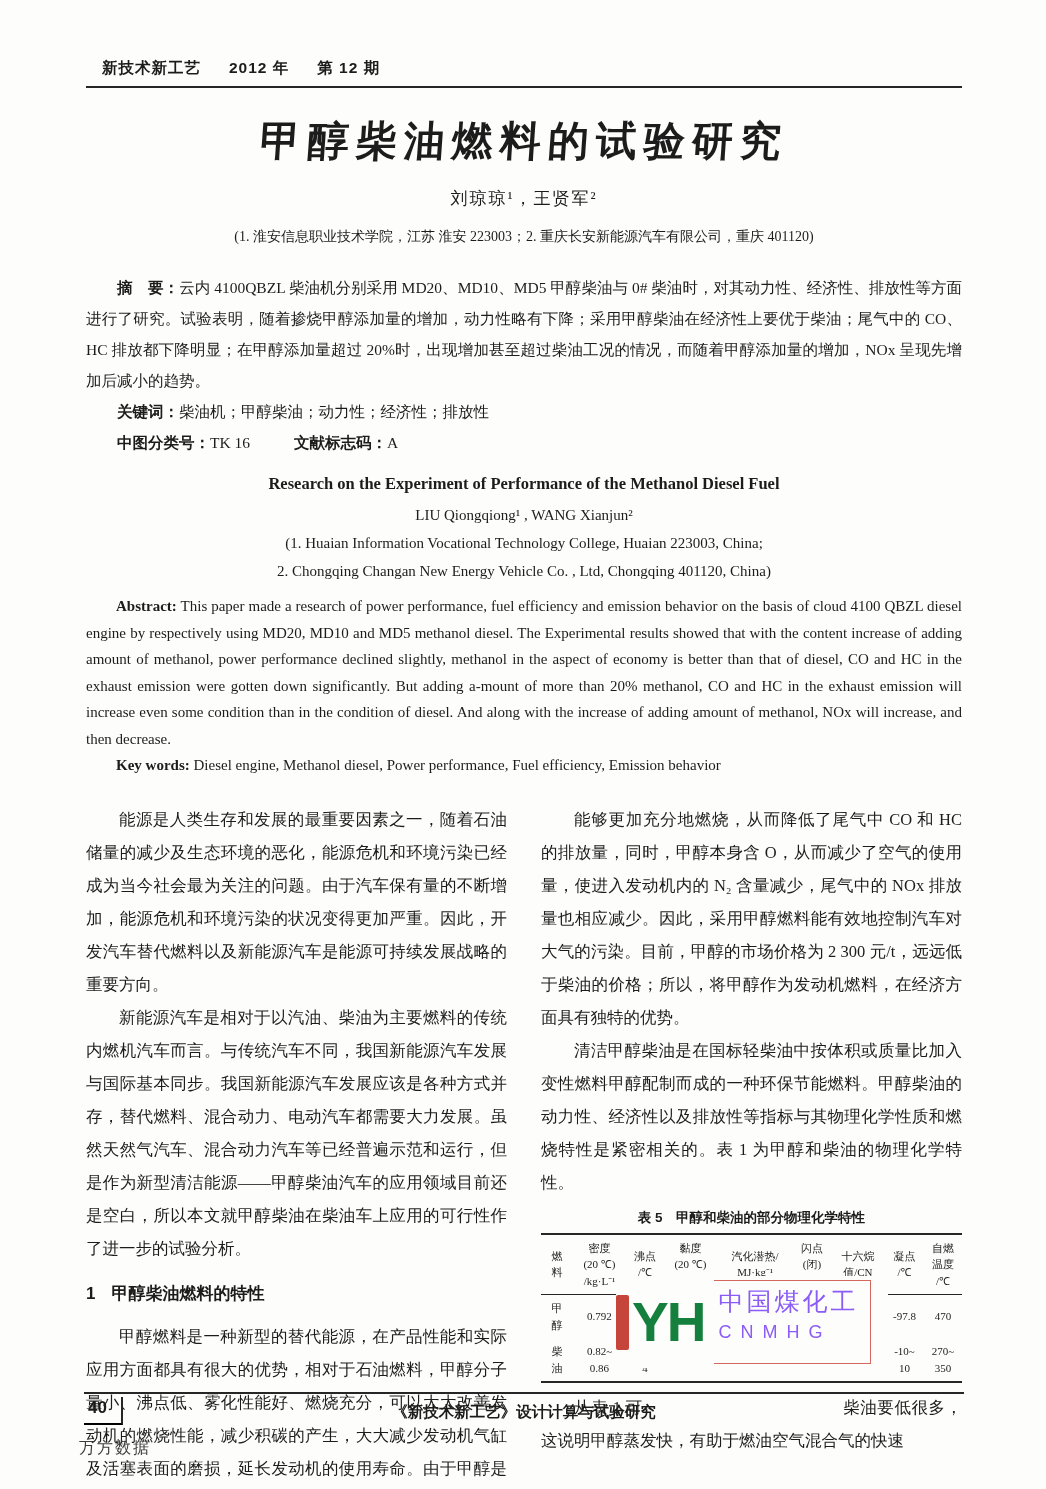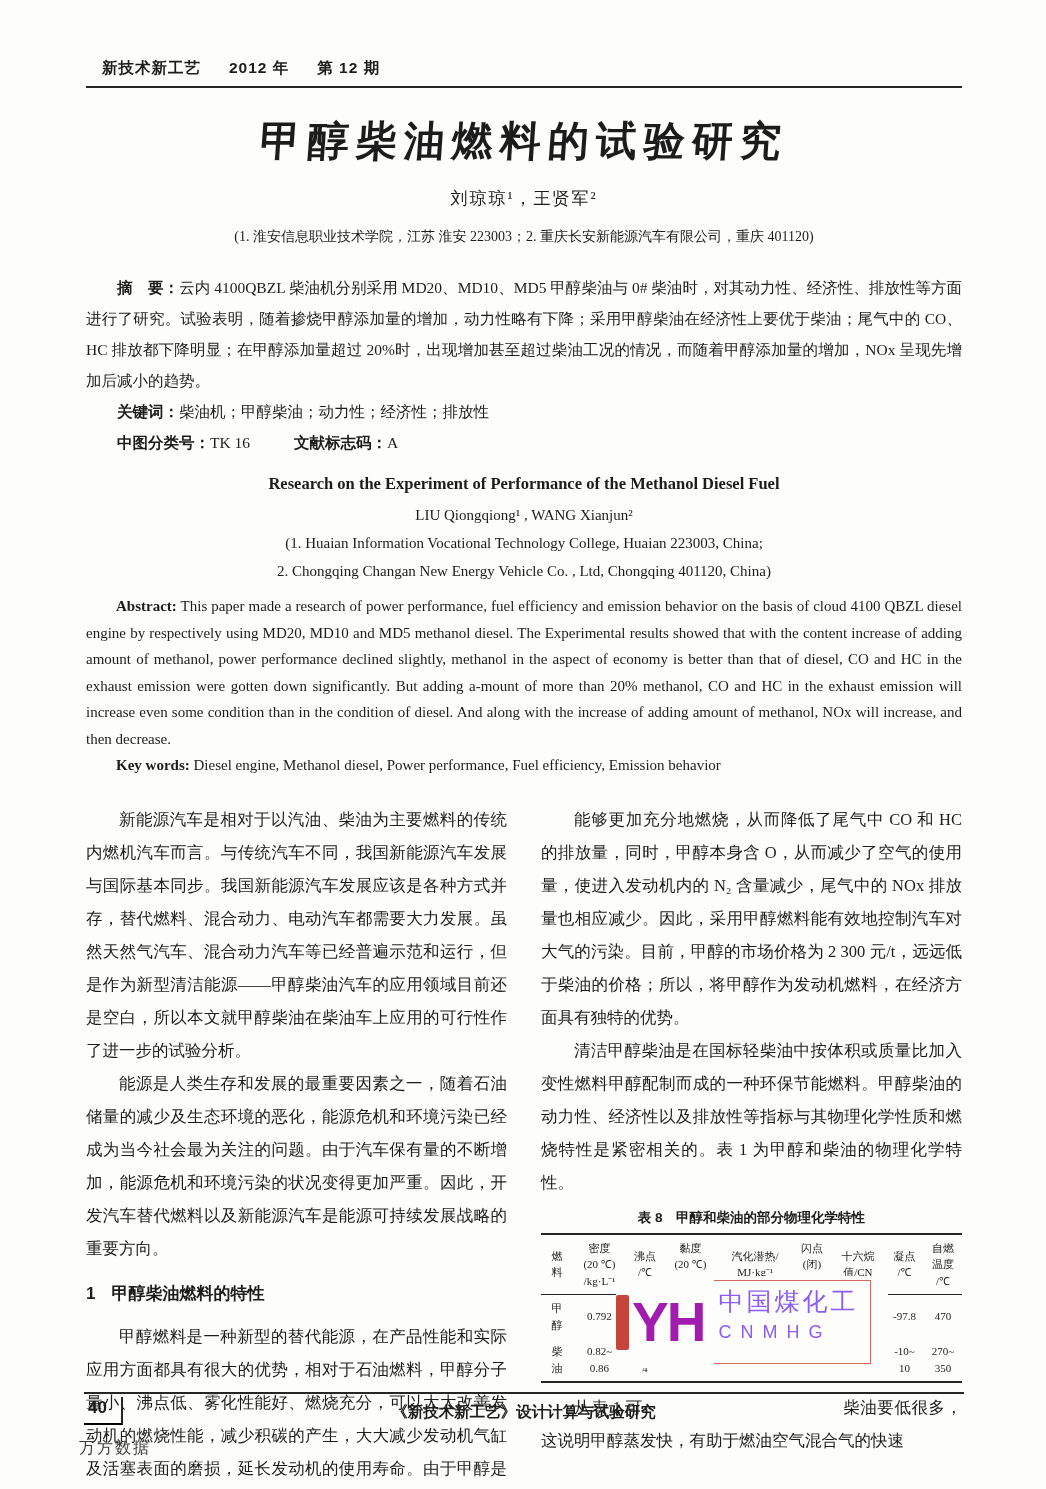--- a/index.html
+++ b/index.html
@@ -99,21 +99,21 @@
     align-items: center;
     gap: 10px;
   }
   .wm-logo { display: flex; align-items: center; }
   .wm-bar { display: inline-block; width: 13px; height: 55px; background: #c6453a; border-radius: 2px; margin-right: 3px; }
   .wm-letters {
     font-family: "Liberation Sans", sans-serif;
     font-weight: bold;
     font-size: 55px;
     line-height: 1;
-    color: #a21caf;
+    color: #15803d;
     letter-spacing: -2px;
   }
   .wm-text {
     color: #8b5cf6;
     border: 1px solid #d4685f;
     border-left: none;
     padding: 4px 12px 20px 4px;
   }
   .wm-cn { font-size: 25px; letter-spacing: 3px; font-weight: 500; }
   .wm-en { font-family: "Liberation Sans", sans-serif; font-size: 18px; letter-spacing: 9px; margin-top: 4px; }
@@ -169,31 +169,31 @@
     <div class="en-authors">LIU Qiongqiong¹ , WANG Xianjun²</div>
     <div class="en-affil">(1. Huaian Information Vocational Technology College, Huaian 223003, China;</div>
     <div class="en-affil">2. Chongqing Changan New Energy Vehicle Co. , Ltd, Chongqing 401120, China)</div>
 
     <p class="en-abstract"><span class="label-en">Abstract:</span> <span>This paper made a research of power performance, fuel efficiency and emission behavior on the basis of cloud 4100 QBZL diesel engine by respectively using MD20, MD10 and MD5 methanol diesel. The Experimental results showed that with the content increase of adding amount of methanol, power performance declined slightly, methanol in the aspect of economy is better than that of diesel, CO and HC in the exhaust emission were gotten down significantly. But adding a-mount of more than 20% methanol, CO and HC in the exhaust emission will increase even some condition than in the condition of diesel. And along with the increase of adding amount of methanol, NOx will increase, and then decrease.</span></p>
 
     <p class="en-keywords"><span class="label-en">Key words:</span> <span>Diesel engine, Methanol diesel, Power performance, Fuel efficiency, Emission behavior</span></p>
 
     <div class="columns">
       <div class="col">
+        <p class="body-p">能源是人类生存和发展的最重要因素之一，随着石油储量的减少及生态环境的恶化，能源危机和环境污染已经成为当今社会最为关注的问题。由于汽车保有量的不断增加，能源危机和环境污染的状况变得更加严重。因此，开发汽车替代燃料以及新能源汽车是能源可持续发展战略的重要方向。</p>
         <p class="body-p">新能源汽车是相对于以汽油、柴油为主要燃料的传统内燃机汽车而言。与传统汽车不同，我国新能源汽车发展与国际基本同步。我国新能源汽车发展应该是各种方式并存，替代燃料、混合动力、电动汽车都需要大力发展。虽然天然气汽车、混合动力汽车等已经普遍示范和运行，但是作为新型清洁能源——甲醇柴油汽车的应用领域目前还是空白，所以本文就甲醇柴油在柴油车上应用的可行性作了进一步的试验分析。</p>
-        <p class="body-p">能源是人类生存和发展的最重要因素之一，随着石油储量的减少及生态环境的恶化，能源危机和环境污染已经成为当今社会最为关注的问题。由于汽车保有量的不断增加，能源危机和环境污染的状况变得更加严重。因此，开发汽车替代燃料以及新能源汽车是能源可持续发展战略的重要方向。</p>
         <h2 class="section-heading"><span>1</span><span class="sec-gap"></span><span>甲醇柴油燃料的特性</span></h2>
         <p class="body-p">甲醇燃料是一种新型的替代能源，在产品性能和实际应用方面都具有很大的优势，相对于石油燃料，甲醇分子量小、沸点低、雾化性能好、燃烧充分，可以大大改善发动机的燃烧性能，减少积碳的产生，大大减少发动机气缸及活塞表面的磨损，延长发动机的使用寿命。由于甲醇是含氧燃料，在发动机内</p>
       </div>
 
       <div class="col">
         <p class="body-p">能够更加充分地燃烧，从而降低了尾气中 CO 和 HC 的排放量，同时，甲醇本身含 O，从而减少了空气的使用量，使进入发动机内的 N₂ 含量减少，尾气中的 NOx 排放量也相应减少。因此，采用甲醇燃料能有效地控制汽车对大气的污染。目前，甲醇的市场价格为 2 300 元/t，远远低于柴油的价格；所以，将甲醇作为发动机燃料，在经济方面具有独特的优势。</p>
         <p class="body-p">清洁甲醇柴油是在国标轻柴油中按体积或质量比加入变性燃料甲醇配制而成的一种环保节能燃料。甲醇柴油的动力性、经济性以及排放性等指标与其物理化学性质和燃烧特性是紧密相关的。表 1 为甲醇和柴油的物理化学特性。</p>
 
-        <div class="table-caption">表 8　甲醇和柴油的部分物理化学特性</div>
+        <div class="table-caption">表 5　甲醇和柴油的部分物理化学特性</div>
         <table class="data-table">
           <thead>
             <tr>
               <th>燃
 料</th>
               <th>密度
 (20 ℃)
 /kg·L⁻¹</th>
               <th>沸点
 /℃</th>

